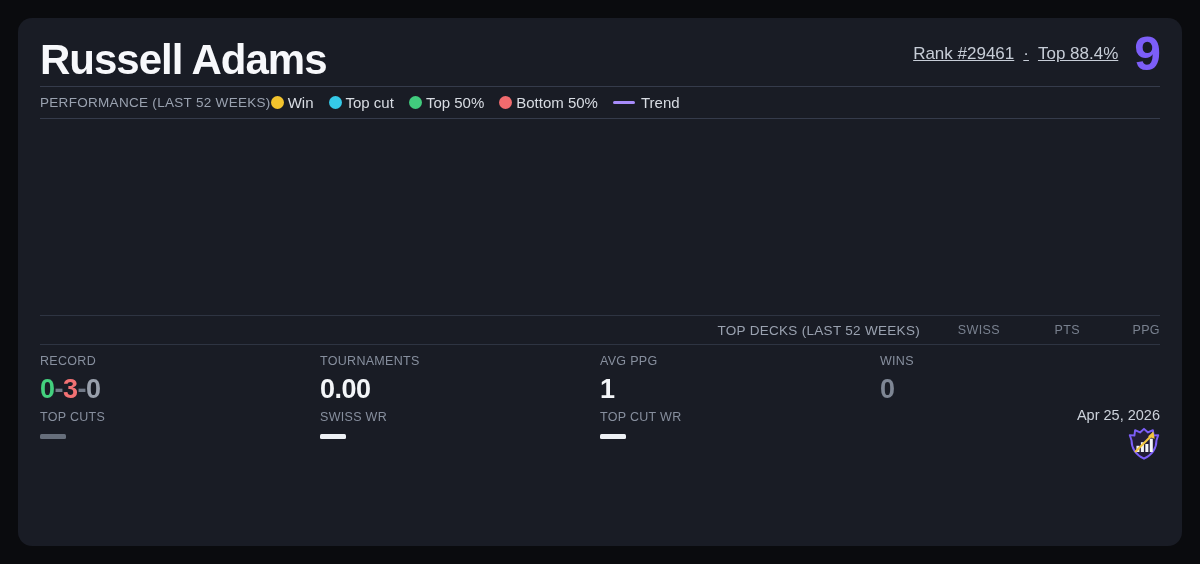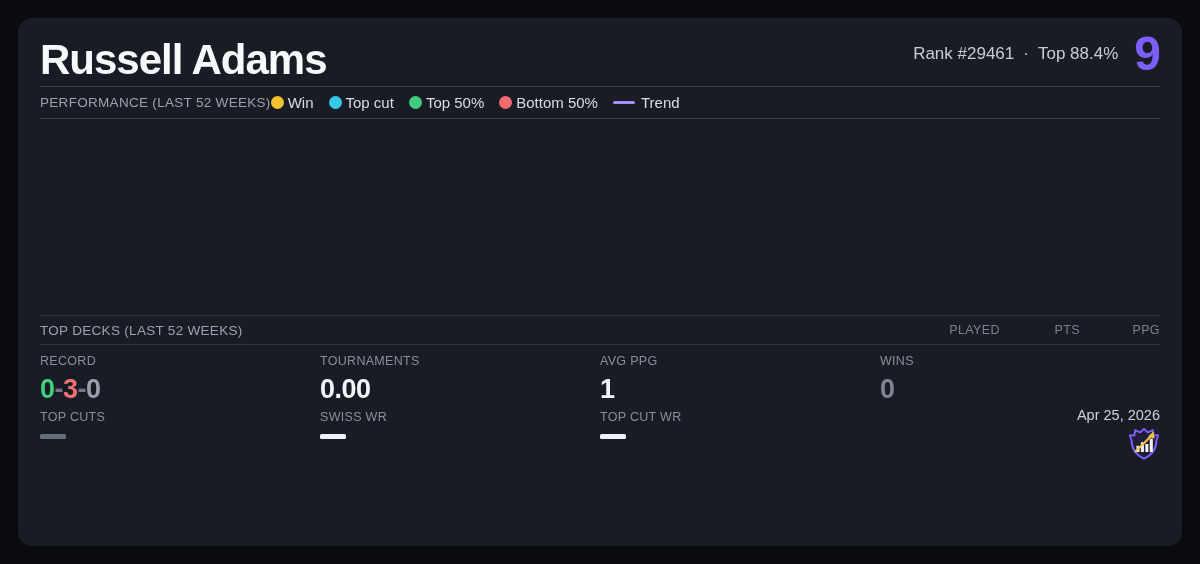--- a/index.html
+++ b/index.html
@@ -17,36 +17,36 @@
     padding:0 22px;
     display:flex; flex-direction:column;
   }
   .divider { height:1px; background:#353b4b; flex:none; }
   .divider.soft { background:#2e3442; }
 
   
   .header-row { height:68px; flex:none; display:flex; align-items:center; justify-content:space-between; padding-top:4px; }
   .player-name { font-size:42px; font-weight:800; color:#f7f8fb; letter-spacing:-1px; line-height:1;margin-top:11px; }
   .rank-group { display:flex; align-items:center; gap:16px; }
-  .rank-text { font-size:17px; color:#c7cdd7; display:flex; align-items:center; gap:9px; }
+  .rank-text { font-size:17px; color:#c7cdd7; display:flex; align-items:center; gap:9px;text-decoration:underline; }
   .score { font-size:48px; font-weight:800; line-height:0.9; letter-spacing:-1px; }
 
   
   .perf-row { height:31px; flex:none; display:flex; align-items:center; }
   .section-label { font-size:13.5px; color:#9aa2b0; letter-spacing:0.3px; }
   .legend { display:flex; align-items:center; gap:15px; padding-right:36px; }
   .legend-item { display:flex; align-items:center; gap:4px; font-size:15px; color:#d8dce3; }
   .legend-dot { width:13px; height:13px; border-radius:50%; flex:none; }
   .legend-line { width:22px; height:3px; border-radius:2px; flex:none; margin-right:2px; }
 
   
   .chart-area { flex:1; }
 
   
-  .decks-row { height:28px; flex:none; display:flex; align-items:center; justify-content:space-between; }
+  .decks-row { height:28px; flex:none; display:flex; align-items:center; justify-content:flex-end; }
   .deck-cols { display:flex; }
   .deck-col { width:80px; text-align:right; font-size:12.5px; color:#79818f; letter-spacing:0.4px; }
 
   
   .stats {
     flex:1;
     padding-top:5px;
     display:grid;
     grid-template-columns:280px 280px 280px 1fr;
     grid-template-rows:22px 34px 22px 1fr;
@@ -108,21 +108,21 @@
     </div>
   </div>
   <div class="divider"></div>
 
   <div class="chart-area"></div>
 
   <div class="divider soft"></div>
   <div class="decks-row">
     <div class="section-label">TOP DECKS (LAST 52 WEEKS)</div>
     <div class="deck-cols">
-      <span class="deck-col">PLAYED</span>
+      <span class="deck-col">SWISS</span>
       <span class="deck-col">PTS</span>
       <span class="deck-col">PPG</span>
     </div>
   </div>
   <div class="divider soft"></div>
 
   <div class="stats">
 
     <div class="stat-label">RECORD</div>
     <div class="stat-label">TOURNAMENTS</div>

